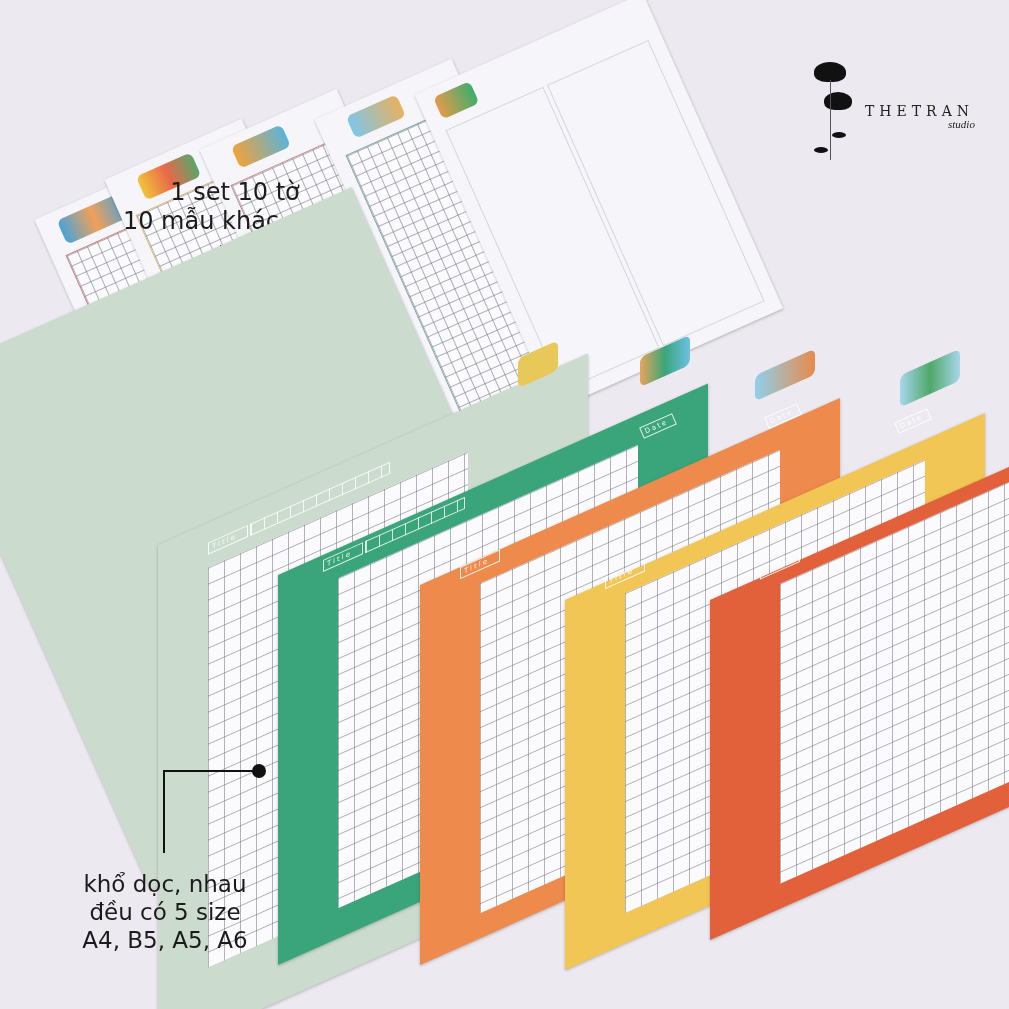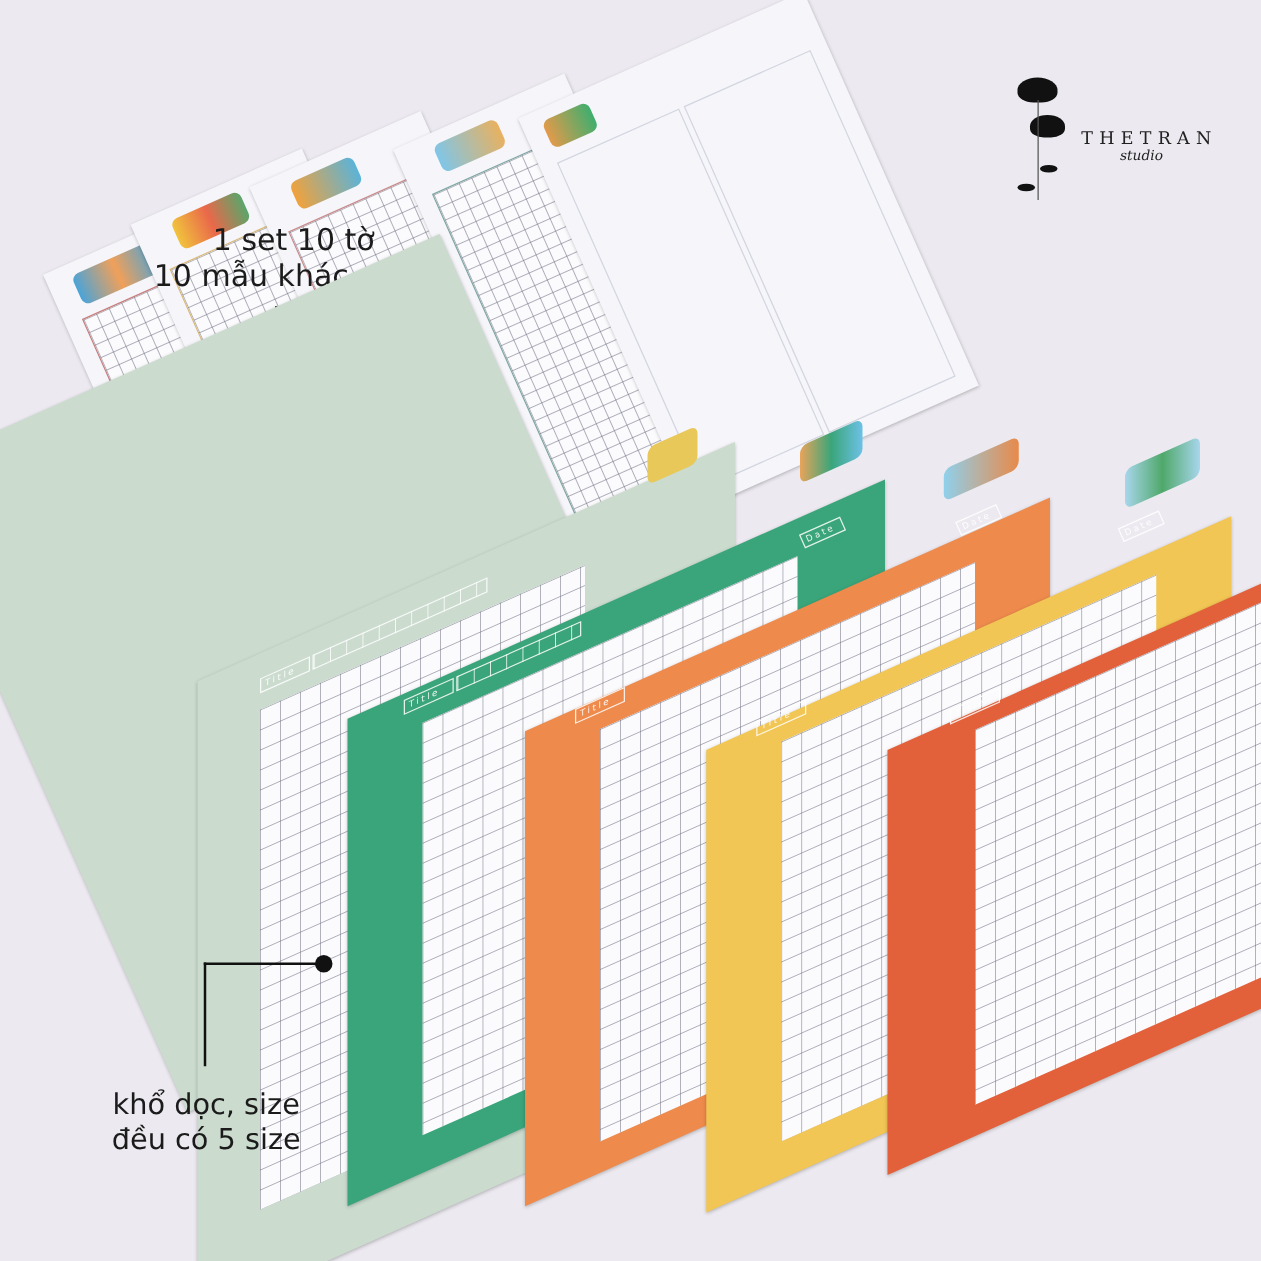--- a/index.html
+++ b/index.html
@@ -118,29 +118,30 @@
 
   <div class="field" style="left:640px; top:420px; width:36px; transform:rotate(-24deg);">Date</div>
   <div class="field" style="left:765px; top:410px; width:36px; transform:rotate(-24deg);">Date</div>
   <div class="field" style="left:895px; top:415px; width:36px; transform:rotate(-24deg);">Date</div>
 
   <div style="position:absolute; left:163px; top:770px; width:2px; height:83px; background:#111;"></div>
   <div style="position:absolute; left:163px; top:770px; width:95px; height:2px; background:#111;"></div>
   <div style="position:absolute; left:252px; top:764px; width:14px; height:14px; border-radius:50%; background:#111;"></div>
 
   <div class="caption" style="left:40px; top:870px; width:250px; font-size:23px;">
-    <div>khổ dọc, size</div>
+    <div>khổ dọc, nhau</div>
     <div>đều có 5 size</div>
+    <div>A4, B5, A5, A6</div>
   </div>
 
   <div>
     <div style="position:absolute; left:812px; top:62px; width:40px; height:100px;">
       <div style="position:absolute; left:2px; top:0; width:32px; height:20px; background:#111; border-radius:50% 50% 40% 40%;"></div>
       <div style="position:absolute; left:12px; top:30px; width:28px; height:18px; background:#111; border-radius:50% 50% 40% 40%;"></div>
       <div style="position:absolute; left:18px; top:18px; width:1px; height:80px; background:#555;"></div>
       <div style="position:absolute; left:2px; top:85px; width:14px; height:6px; background:#111; border-radius:50%;"></div>
       <div style="position:absolute; left:20px; top:70px; width:14px; height:6px; background:#111; border-radius:50%;"></div>
     </div>
     <div class="logo-text" style="left:865px; top:103px;">THETRAN</div>
-    <div class="logo-sub" style="left:896px; top:118px;">studio</div>
+    <div class="logo-sub" style="left:948px; top:118px;font-family:Liberation Serif, serif;">studio</div>
   </div>
 
 </div>
 
 </body></html>

